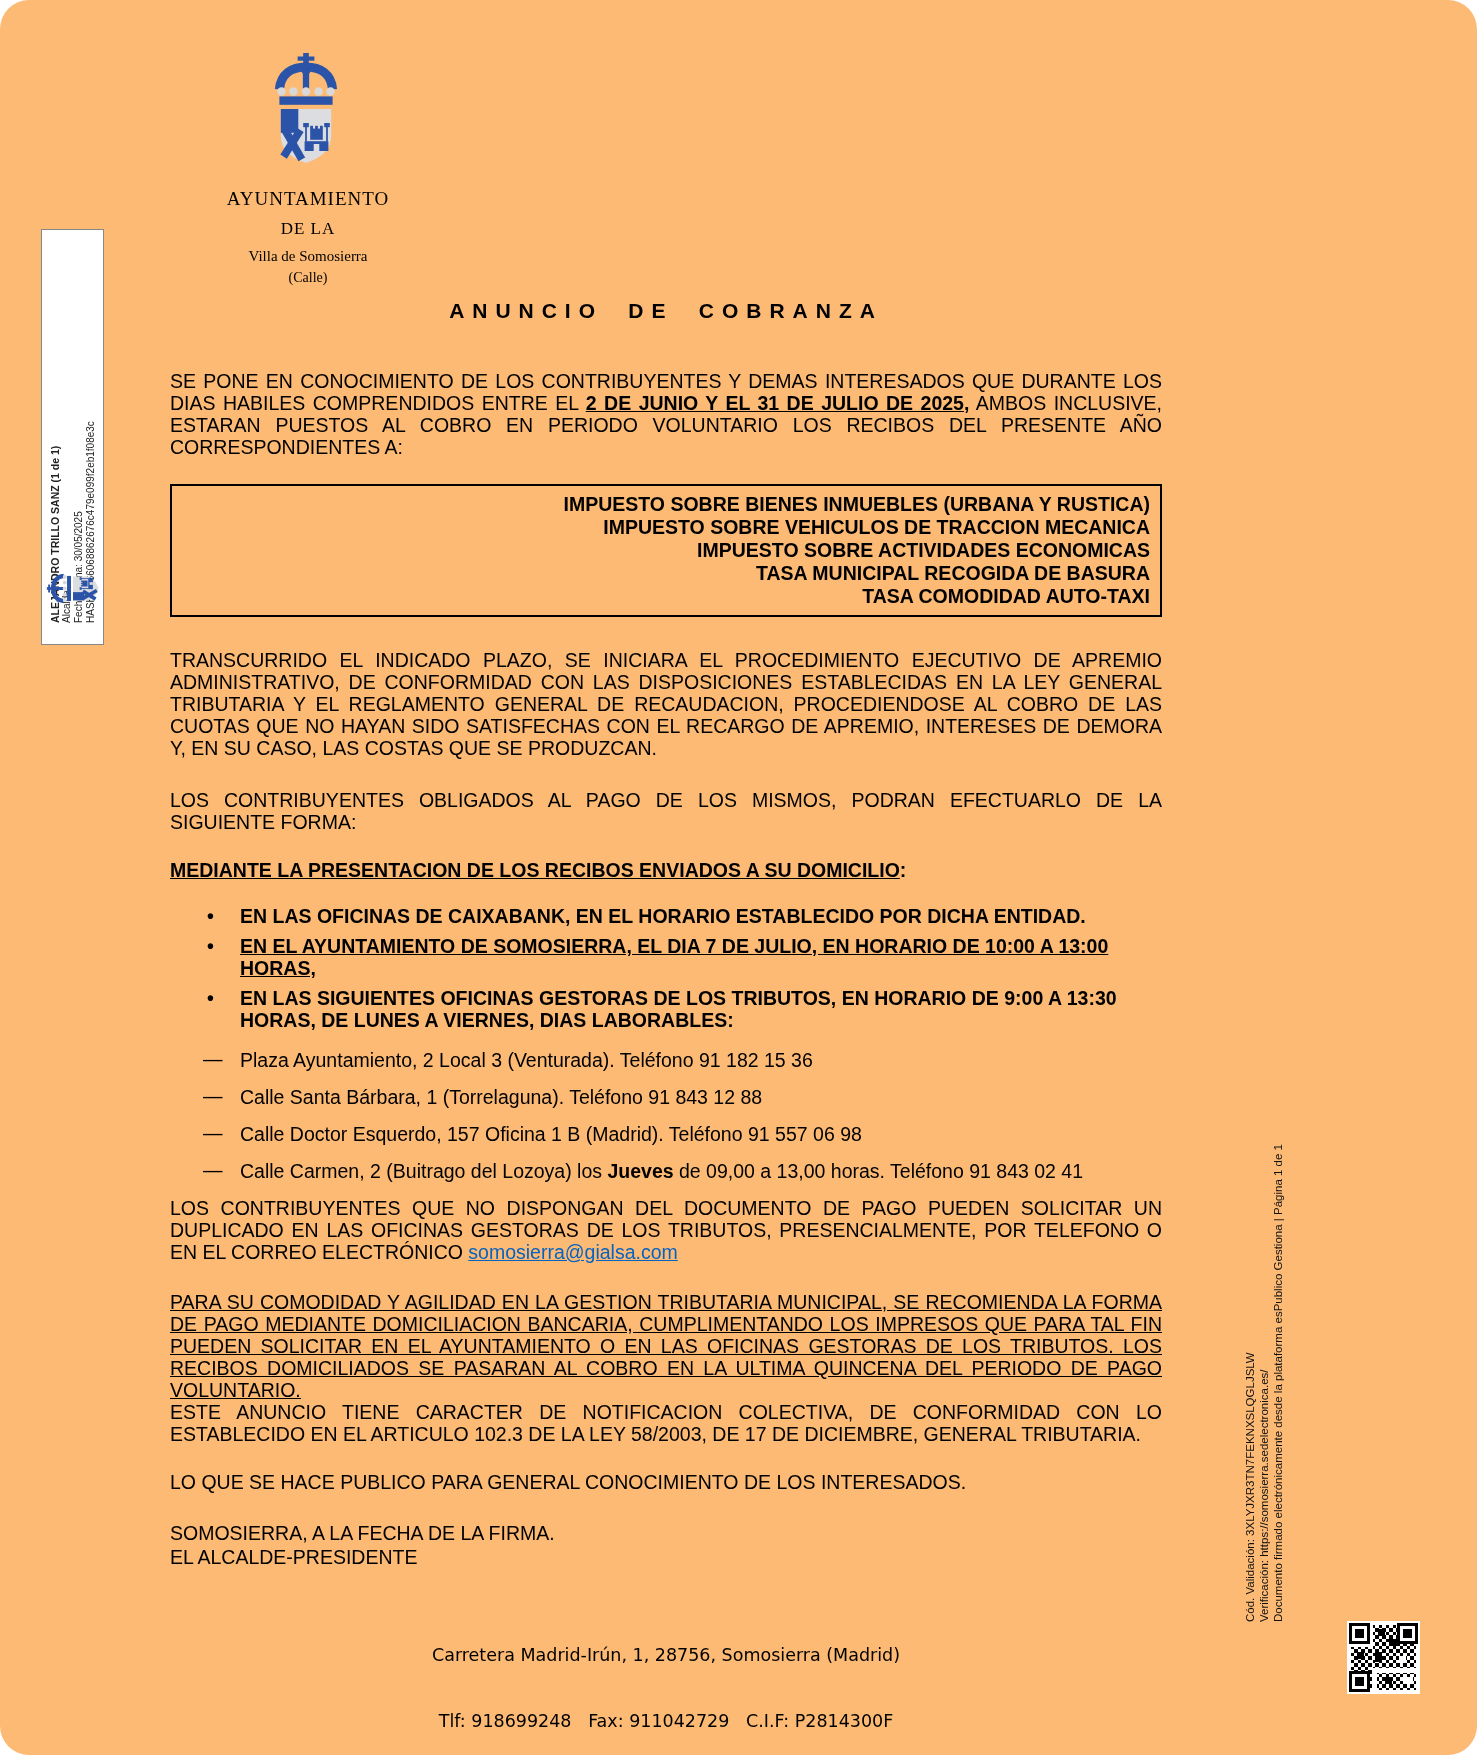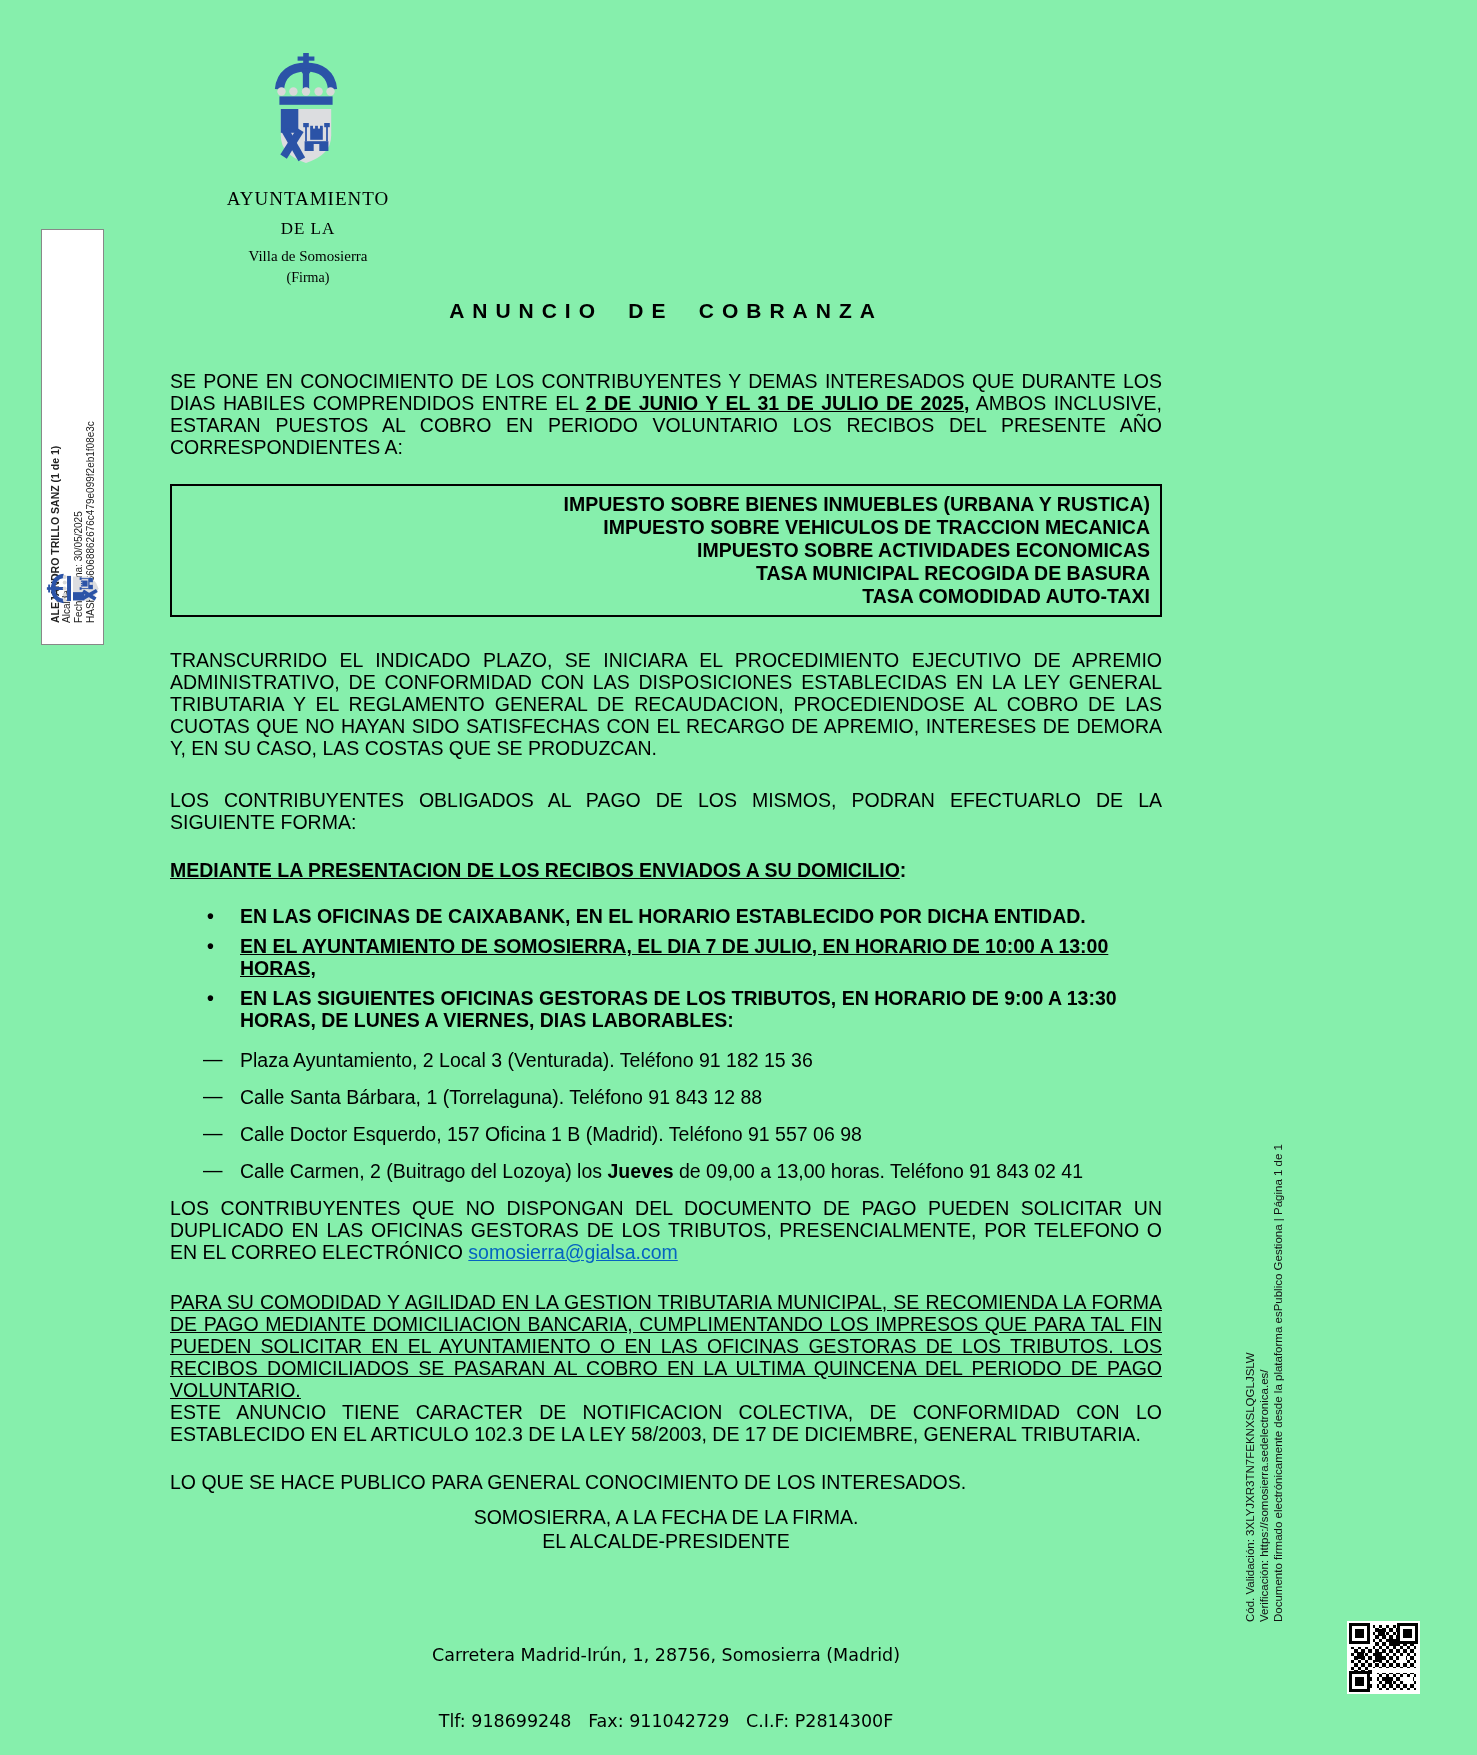--- a/index.html
+++ b/index.html
@@ -1,17 +1,17 @@
 <!DOCTYPE html>
 <html><head>
 <meta charset="utf-8">
 <style>
   html,body{margin:0;padding:0;background:#ffffff;}
-  .page{position:relative;width:1477px;height:1755px;background:#86efac;overflow:hidden;
-        font-family:"Liberation Sans", sans-serif;color:#000;}
+  .page{position:relative;width:1477px;height:1755px;background:#fdba74;overflow:hidden;
+        font-family:"Liberation Sans", sans-serif;color:#000;border-radius:29px;}
 
   
   .emblem{position:absolute;left:264px;top:38px;width:84px;height:142px;}
   .org-block{position:absolute;left:203px;top:188px;width:210px;text-align:center;
              font-family:"Liberation Serif", serif;}
   .org-l1{font-size:19px;letter-spacing:1px;margin-bottom:9px;}
   .org-l2{font-size:17px;letter-spacing:1px;margin-bottom:9px;}
   .org-l3{font-size:15px;margin-bottom:5px;}
   .org-l4{font-size:14px;}
 
@@ -35,21 +35,21 @@
   .bullets{margin-top:24px;}
   .bullet{position:relative;padding-left:70px;margin-bottom:8px;font-weight:bold;line-height:22px;}
   .bullet .marker{position:absolute;left:37px;top:0;font-weight:bold;}
   .dashes{margin-top:18px;}
   .dash-row{position:relative;padding-left:70px;margin-bottom:15px;line-height:22px;}
   .dash-row .marker{position:absolute;left:33px;top:-1px;}
   .p4{margin-top:0;}
   .p5{margin-top:28px;text-decoration:underline;}
   .p6{margin-top:0;}
   .p7{margin-top:26px;}
-  .closing{margin-top:12px;text-align:center;line-height:24px;}
+  .closing{margin-top:28px;text-align:left;line-height:24px;}
 
   
   .footer{position:absolute;left:170px;top:1600px;width:992px;text-align:center;
           font-family:"DejaVu Sans", sans-serif;font-size:17.5px;line-height:22px;
           white-space:pre-wrap;}
 
   
   .sig-box{position:absolute;left:41px;top:229px;width:61px;height:414px;border:1px solid #888;background:#fff;}
   .sig-rot{position:absolute;left:7px;top:393px;width:345px;transform:rotate(-90deg);
            transform-origin:0 0;font-size:10px;line-height:12px;color:#222;}
@@ -104,21 +104,21 @@
   </svg>
 
   <svg class="emblem" viewBox="0 0 120 160">
     <use href="#coat"></use>
   </svg>
 
   <div class="org-block">
     <div class="org-l1">AYUNTAMIENTO</div>
     <div class="org-l2">DE LA</div>
     <div class="org-l3">Villa de Somosierra</div>
-    <div class="org-l4">(Firma)</div>
+    <div class="org-l4">(Calle)</div>
   </div>
 
   <div class="content">
     <div class="doc-title">ANUNCIO DE COBRANZA</div>
 
     <div class="p p1"><span>SE PONE EN CONOCIMIENTO DE LOS CONTRIBUYENTES Y DEMAS INTERESADOS QUE DURANTE LOS DIAS HABILES COMPRENDIDOS ENTRE EL </span><span class="b u">2 DE JUNIO Y EL 31 DE JULIO DE 2025</span><span class="b">,</span><span> AMBOS INCLUSIVE, ESTARAN PUESTOS AL COBRO EN PERIODO VOLUNTARIO LOS RECIBOS DEL PRESENTE AÑO CORRESPONDIENTES A:</span></div>
 
     <div class="tax-box">
       <div>IMPUESTO SOBRE BIENES INMUEBLES (URBANA Y RUSTICA)</div>
       <div>IMPUESTO SOBRE VEHICULOS DE TRACCION MECANICA</div>

